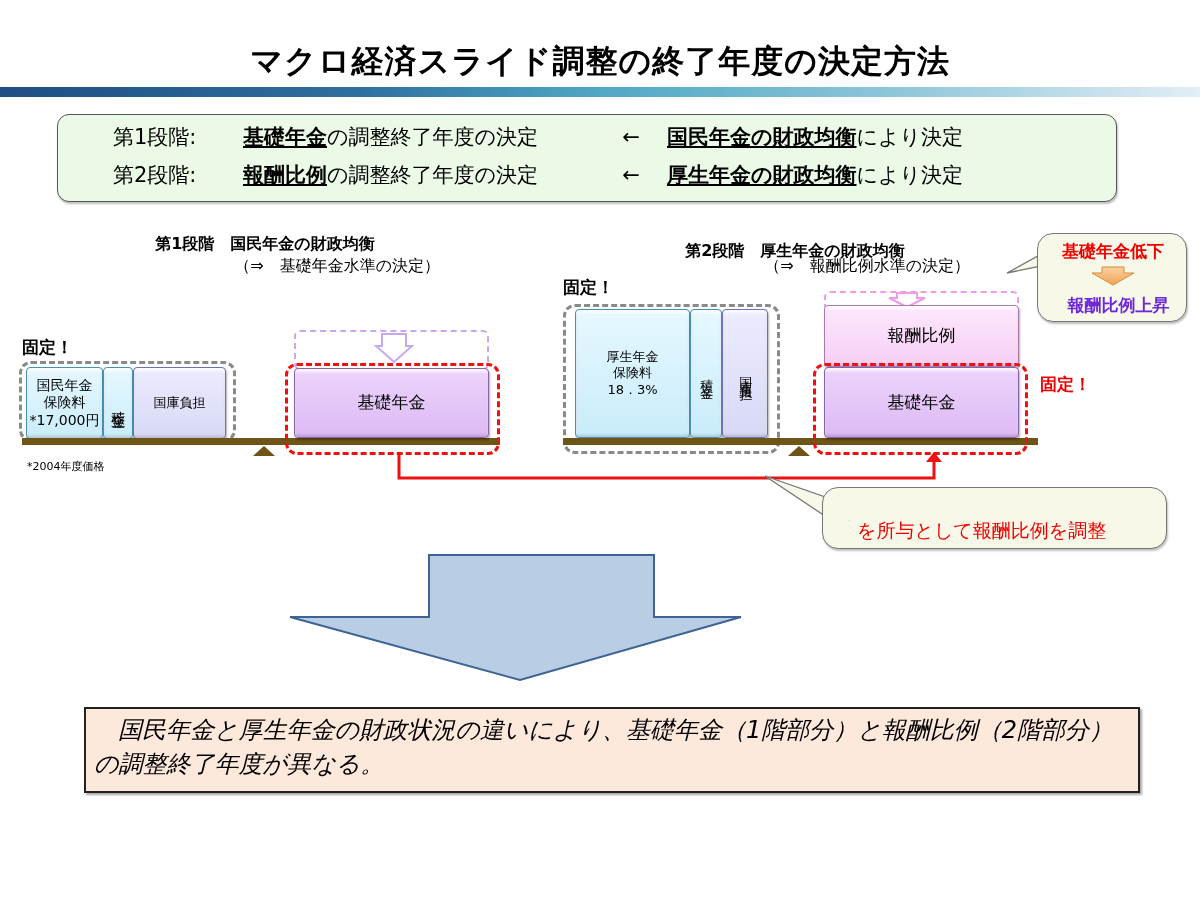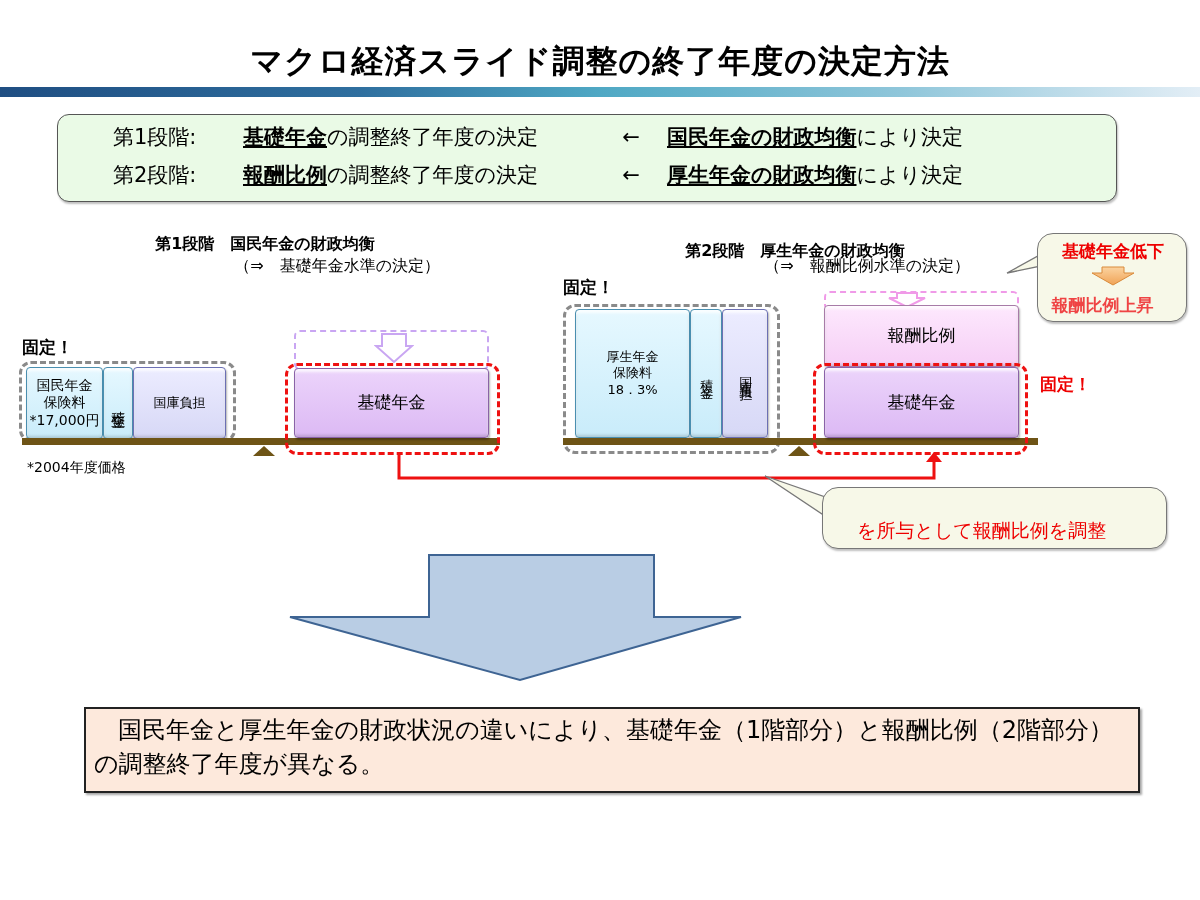--- a/index.html
+++ b/index.html
@@ -27,26 +27,26 @@
   .lav { background:linear-gradient(#ececff,#d7d8f6); border-color:#6c70b4; }
   .purple { background:linear-gradient(#ecd4fb,#dcb9f4); border-color:#8a62a8; font-size:17px; }
   .pink { background:linear-gradient(#fde8fd,#f6cff6); border-color:#a87ba8; font-size:17px; }
   .beam { position:absolute; height:7px; background:#6e5416; }
   .fulcrum { position:absolute; width:0; height:0; border-left:11px solid transparent; border-right:11px solid transparent; border-bottom:10px solid #6e5416; }
   .dash-gray { position:absolute; border:3.5px dashed #8a8a8a; border-radius:12px; box-sizing:border-box; }
   .dash-red { position:absolute; border:3.5px dashed #ee1111; border-radius:12px; box-sizing:border-box; }
   .dash-lilac { position:absolute; border:2px dashed #c9a6f2; border-radius:6px; box-sizing:border-box; }
   .dash-pink { position:absolute; border:2px dashed #f09ae8; border-radius:6px; box-sizing:border-box; }
   .vert { writing-mode:vertical-rl; text-orientation:upright; letter-spacing:4px; }
-  .note { font-size:14px; }
+  .note { font-size:11px; }
   .callout { position:absolute; box-sizing:border-box; border:1.3px solid #777; border-radius:16px; background:#f7f8e8;
     box-shadow:1px 2px 2px rgba(0,0,0,0.25); }
   .callout-text { color:#ee0000; font-size:19px; line-height:1.35; }
   .conclusion { left:84px; top:707px; width:1056px; height:86px; box-sizing:border-box; border:2.5px solid #222;
-    background:#fde9dc; box-shadow:2px 2px 2px rgba(0,0,0,0.35); font-size:24px; line-height:1.4; padding:5px 0 0 0; }
+    background:#fde9dc; box-shadow:2px 2px 2px rgba(0,0,0,0.35); font-size:24px; line-height:1.4; padding:5px 0 0 0;font-style:italic; }
 </style>
 </head>
 <body>
 
 <div class="abs title">マクロ経済スライド調整の終了年度の決定方法</div>
 <div class="abs title-bar"></div>
 
 <div class="abs summary-box">
   <div class="summary-row" style="top:8px;">
     <span class="lead">第1段階:</span><span class="u">基礎年金</span><span class="mid">の調整終了年度の決定</span><span class="arrow">←</span><span class="u" style="margin-left:10px;">国民年金の財政均衡</span><span>により決定</span>
@@ -114,21 +114,21 @@
   <div class="abs" style="left:0; top:6px; width:150px; text-align:center; color:#ee0000; font-size:17px; font-weight:bold;">基礎年金低下</div>
   <svg class="abs" style="left:52px; top:32px;" width="46" height="20">
     <defs>
         <linearGradient id="og" x1="0" y1="0" x2="0" y2="1">
           <stop offset="0" stop-color="#fbd3a0"></stop>
           <stop offset="1" stop-color="#f0a356"></stop>
         </linearGradient>
       </defs>
     <polygon points="12,1 34,1 34,7 44,7 23,19 2,7 12,7" fill="url(#og)" stroke="#d98a3a" stroke-width="1"></polygon>
   </svg>
-  <div class="abs" style="left:0; top:60px; width:129px; text-align:center; color:#ef4444; font-size:17px; font-weight:bold;">報酬比例上昇</div>
+  <div class="abs" style="left:16px; top:60px; width:129px; text-align:center; color:#6d28d9; font-size:17px; font-weight:bold;">報酬比例上昇</div>
 </div>
 
 <svg class="abs" style="left:760px; top:474px;" width="70" height="60">
   <polygon points="5,2 68,24 68,44" fill="#f7f8e8" stroke="#777" stroke-width="1.3"></polygon>
 </svg>
 <div class="callout" style="left:822px; top:487px; width:345px; height:62px;">
   <div class="abs callout-text" style="left:6px; top:30px; white-space:nowrap;margin-left:28px;">を所与として報酬比例を調整</div>
 </div>
 
 <svg class="abs" style="left:280px; top:550px;" width="480" height="140">

